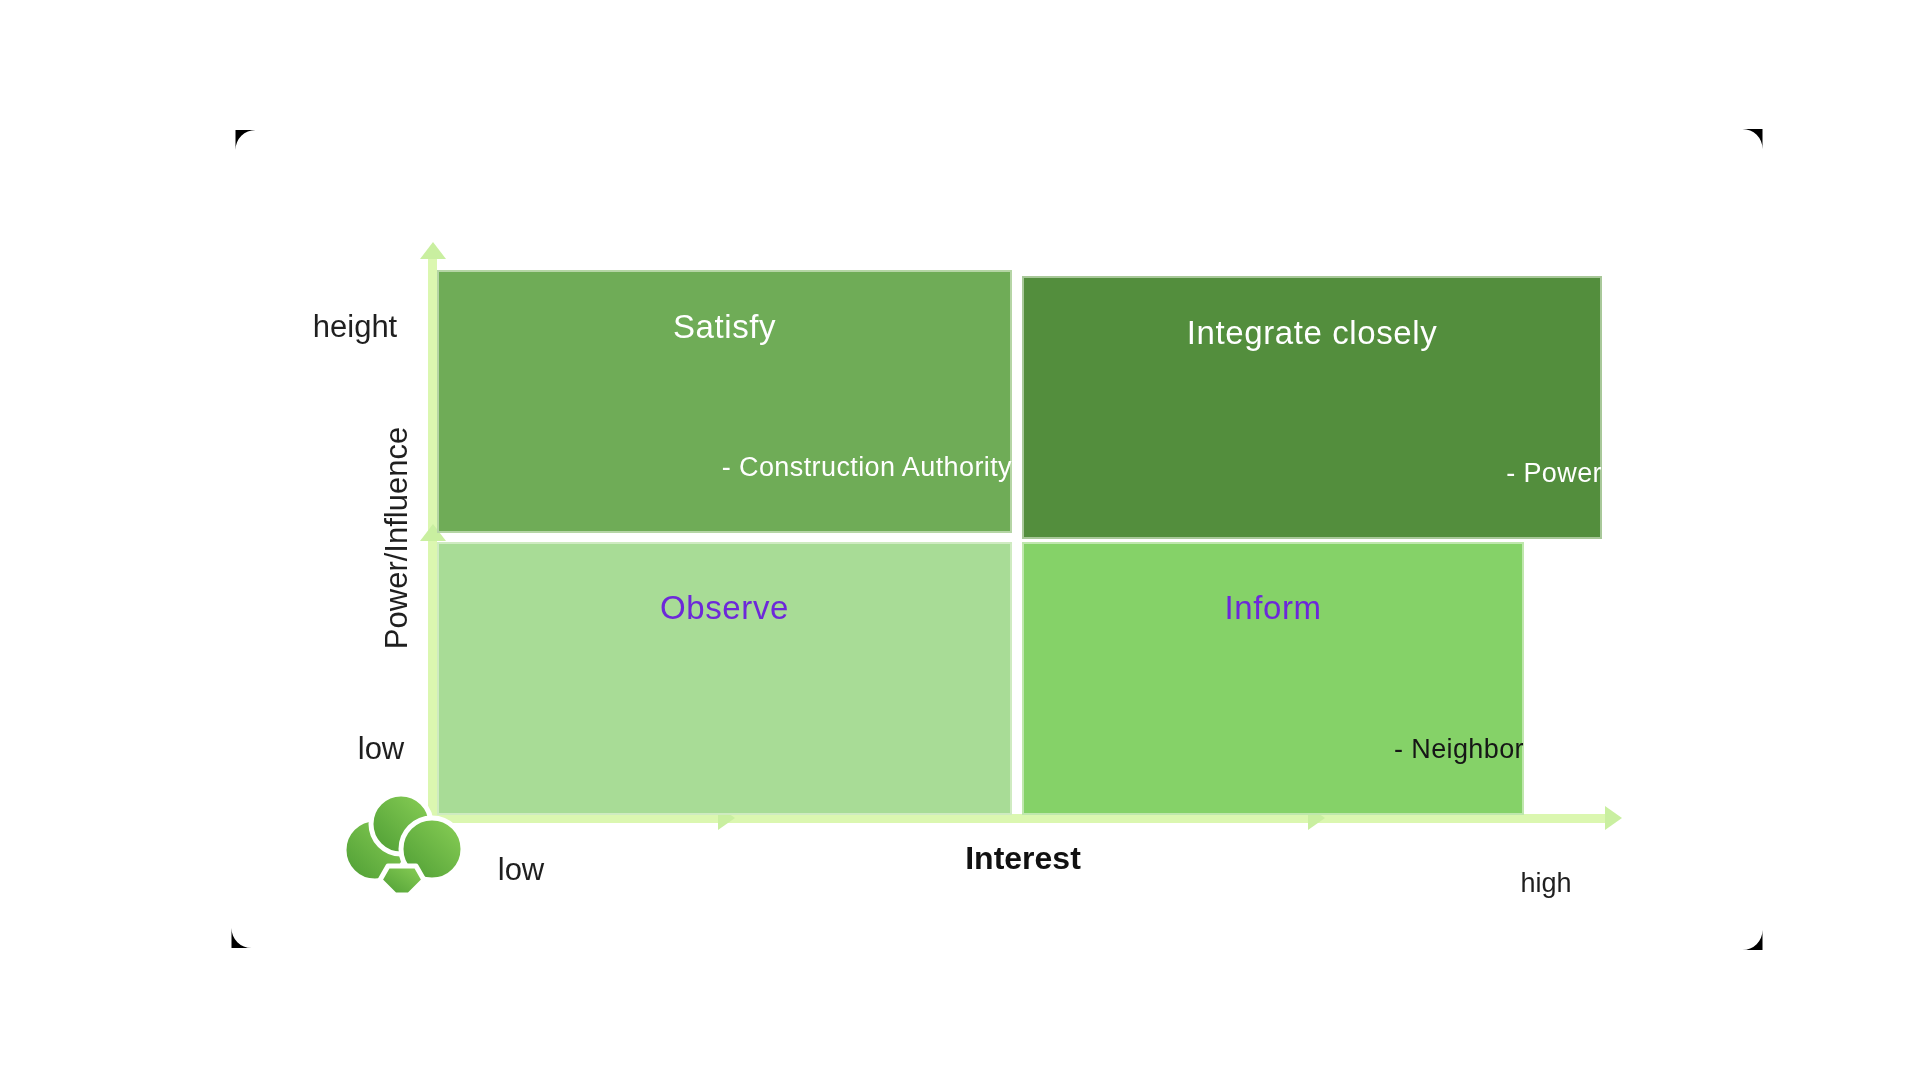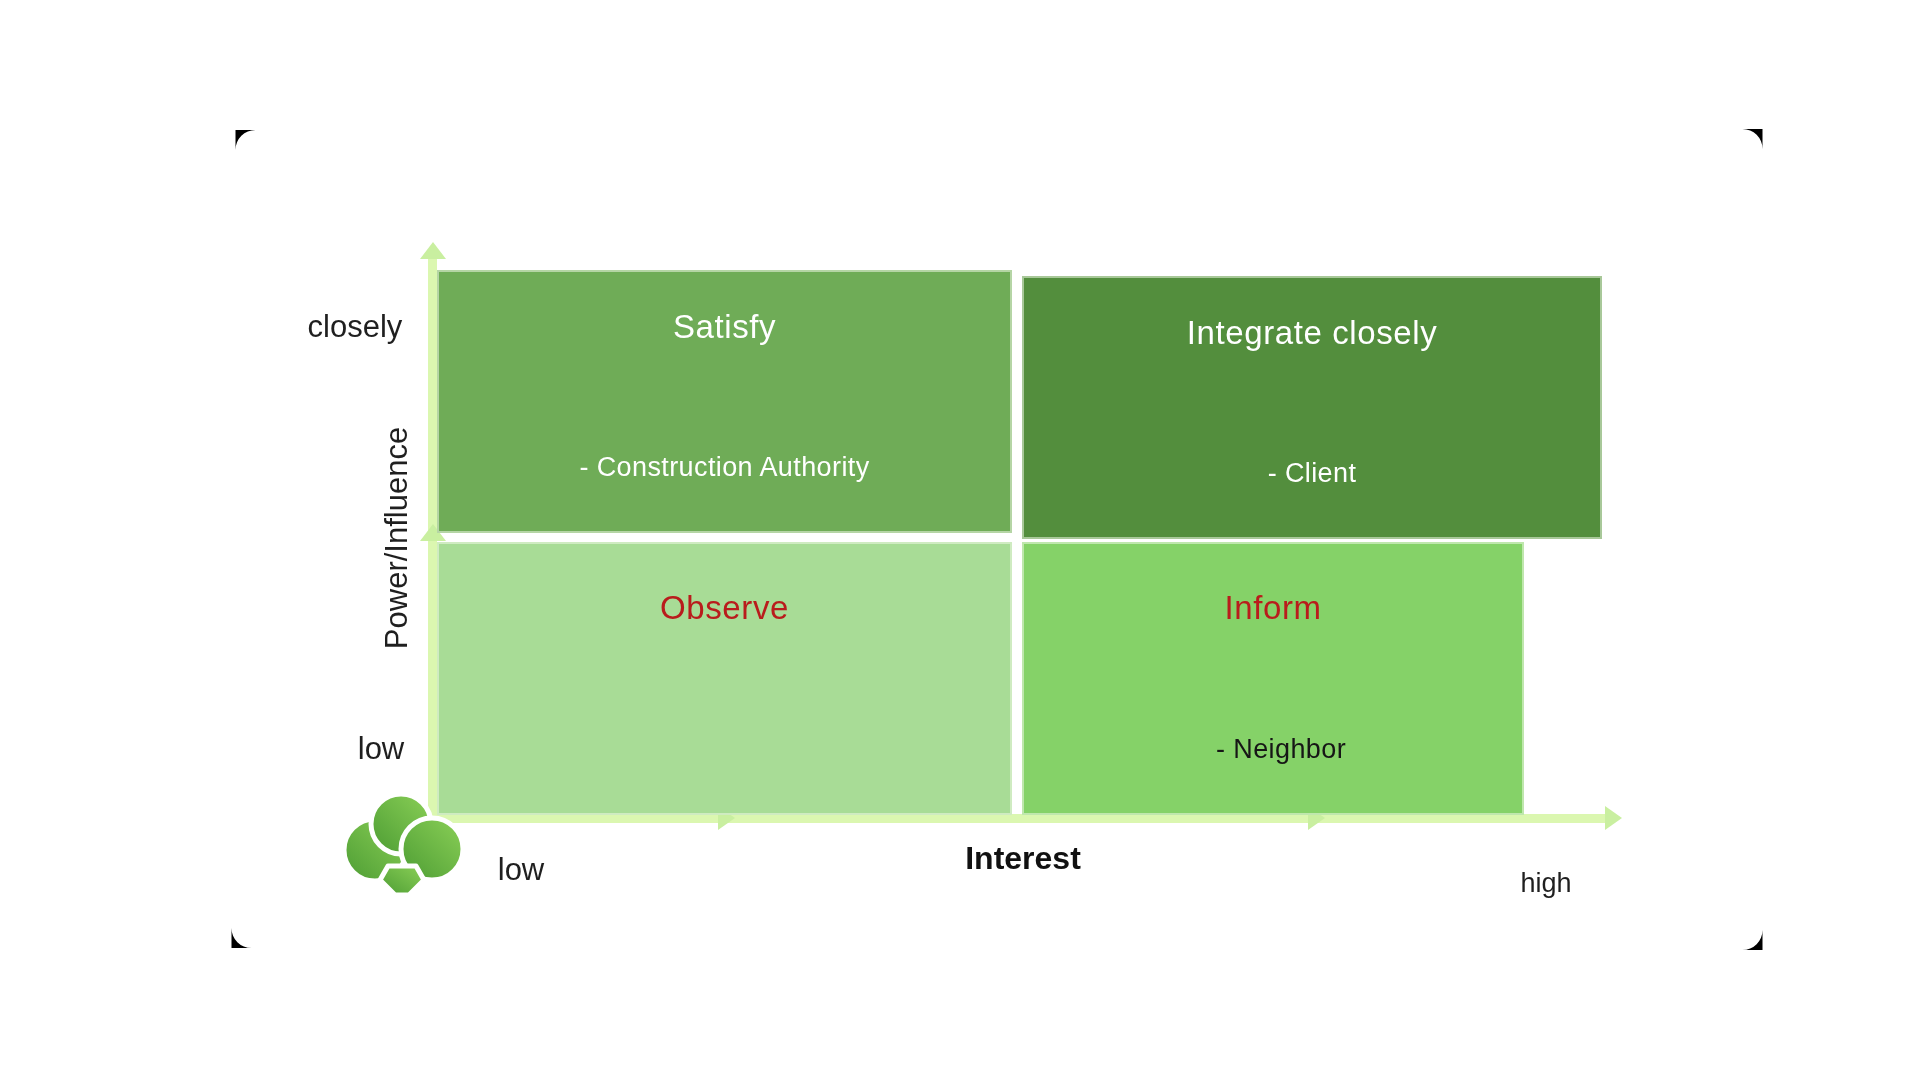--- a/index.html
+++ b/index.html
@@ -11,23 +11,23 @@
   .quadrant{position:absolute;box-shadow:inset 0 0 0 2px rgba(238,247,230,0.55);}
   .q-tl{left:437px;top:270px;width:575px;height:263px;}
   .q-tr{left:1022px;top:276px;width:580px;height:263px;}
   .q-bl{left:437px;top:542px;width:575px;height:273px;}
   .q-br{left:1022px;top:542px;width:502px;height:273px;}
   .q-title{
     position:absolute;left:0;right:0;text-align:center;
     font-size:33px;font-weight:500;letter-spacing:0.6px;white-space:nowrap;
   }
   .row-top .q-title{top:38px;color:#ffffff;}
-  .row-bottom .q-title{top:47px;color:#b91c1c;}
+  .row-bottom .q-title{top:47px;color:#6d28d9;}
   .q-subtitle{
-    position:absolute;left:0;right:0;bottom:50px;text-align:center;
+    position:absolute;left:0;right:0;bottom:50px;text-align:right;
     font-size:27px;font-weight:400;letter-spacing:0.4px;white-space:nowrap;
   }
   .row-top .q-subtitle{color:#ffffff;}
   .row-bottom .q-subtitle{color:#161616;margin-left:16px;}
   
   .y-axis-line{position:absolute;left:428px;top:252px;width:9px;height:570px;background:#dbf7b0;}
   .x-axis-line{position:absolute;left:428px;top:814px;width:1182px;height:9px;background:#dbf7b0;}
   .arrow-up{
     position:absolute;width:0;height:0;
     border-left:13px solid transparent;border-right:13px solid transparent;
@@ -84,32 +84,32 @@
   <div class="arrow-right arrow-x-mid1"></div>
   <div class="arrow-right arrow-x-mid2"></div>
   <div class="arrow-right arrow-x-end"></div>
 
   <div class="quadrant q-tl row-top" style="background-color: rgb(111, 172, 87);">
     <div class="q-title">Satisfy</div>
     <div class="q-subtitle">- Construction Authority</div>
   </div>
   <div class="quadrant q-tr row-top" style="background-color: rgb(83, 142, 61);">
     <div class="q-title">Integrate closely</div>
-    <div class="q-subtitle">- Client</div>
+    <div class="q-subtitle">- Power</div>
   </div>
   <div class="quadrant q-bl row-bottom" style="background-color: rgb(168, 220, 150);">
     <div class="q-title">Observe</div>
     <div class="q-subtitle"></div>
   </div>
   <div class="quadrant q-br row-bottom" style="background-color: rgb(133, 210, 104);">
     <div class="q-title">Inform</div>
     <div class="q-subtitle">- Neighbor</div>
   </div>
 
-  <div class="axis-label lbl-height">closely</div>
+  <div class="axis-label lbl-height">height</div>
   <div class="axis-label lbl-power">Power/Influence</div>
   <div class="axis-label lbl-low-y">low</div>
   <div class="axis-label lbl-low-x">low</div>
   <div class="axis-label lbl-interest">Interest</div>
   <div class="axis-label lbl-high">high</div>
 
   <svg class="logo" viewBox="0 0 128 112">
     <defs>
       <linearGradient id="lg" x1="0" y1="1" x2="1" y2="0">
         <stop offset="0" stop-color="#4c9c33"></stop>

